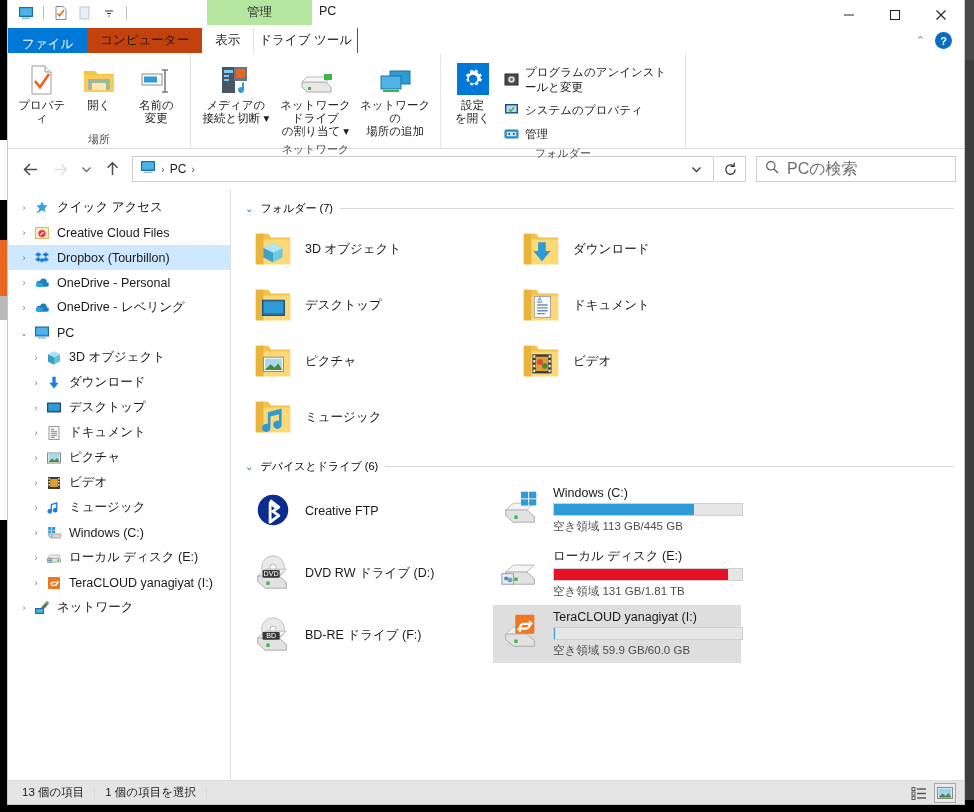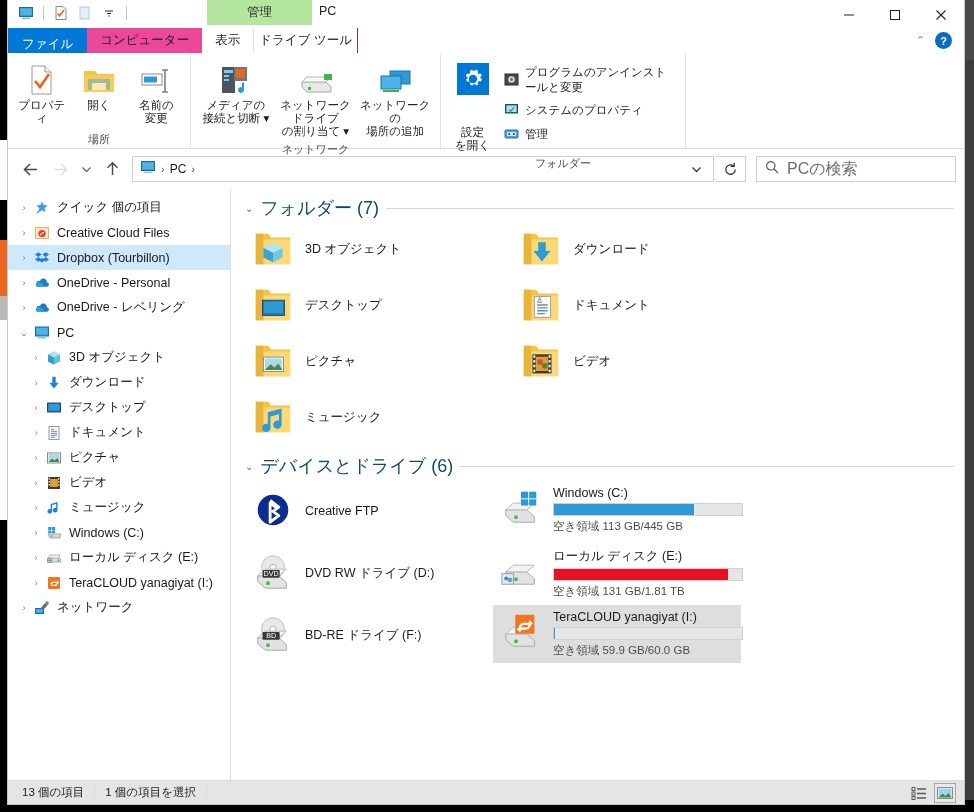--- a/index.html
+++ b/index.html
@@ -45,21 +45,21 @@
   .caption-btns { position:absolute; right:0; top:0; display:flex; }
   .cap-btn { width:46px; height:29px; display:flex; align-items:center; justify-content:center; cursor:pointer; }
 
   
   .tabstrip { height:25px; background:#fff; display:flex; align-items:stretch; position:relative; flex:0 0 auto; }
   .tab {
     font-size:12.5px; color:#1a1a1a; padding:0 13px;
     display:flex; align-items:center; cursor:pointer; position:relative;
   }
   .tab.file { background:#0078d7; color:#fff; font-size:12.5px; padding:16px 14px; }
-  .tab.active { background:#ec4899; }
+  .tab.active { background:#c2410c; }
   .tab.ctx { width:105px; padding:0; justify-content:center; border-left:1px solid #e3e3e3; border-right:1px solid #6d28d9;}
   .tabstrip-right { position:absolute; right:0; top:0; height:25px; display:flex; align-items:center; gap:10px; padding-right:12px;}
   .chev-up { font-size:11px; color:#8a8a8a; cursor:pointer; }
   .help-btn {
     width:17px;height:17px;border-radius:50%;background:#0a6cc1;color:#fff;
     font-size:11px;font-weight:bold;display:flex;align-items:center;justify-content:center;cursor:pointer;
   }
 
   
   .ribbon {
@@ -70,21 +70,21 @@
   .rgroup + .rgroup { border-left:1px solid #e4e4e4; }
   .rgroup-body { flex:1; display:flex; align-items:flex-start; padding-top:6px; gap:2px; }
   .rgroup-label { height:17px; font-size:11px; color:#4a4a4a; text-align:center; line-height:17px; }
   .rbig {
     width:60px; display:flex; flex-direction:column; align-items:center; cursor:pointer;
     padding:3px 2px; border-radius:2px;
   }
   .rbig .ico { height:34px; display:flex; align-items:flex-end; justify-content:center;}
   .rbig .lbl { font-size:11.5px; color:#1a1a1a; text-align:center; line-height:13px; margin-top:3px; }
   .rbig.w80 { width:82px; }
-  .rbig.w64 { width:64px;gap:27px; }
+  .rbig.w64 { width:64px; }
   .rsmall-col { display:flex; flex-direction:column; justify-content:flex-start; padding-top:4px; gap:3px; }
   .rsmall { display:flex; align-items:center; gap:6px; font-size:11.5px; color:#1a1a1a; cursor:pointer; padding:2px 4px; border-radius:2px;}
 
   
   .navrow { height:40px; background:#fff; display:flex; align-items:center; padding:0 8px; gap:2px; flex:0 0 auto;}
   .navbtn { width:28px;height:26px;display:flex;align-items:center;justify-content:center;cursor:pointer;border-radius:2px;}
   .navbtn.disabled { opacity:.32; cursor:default; }
   .navbtn.small { width:20px; }
   .addressbar {
     flex:1; height:26px; border:1px solid #cfcfcf; background:#fff;
@@ -111,21 +111,21 @@
   .tnode .tico { width:20px;height:18px;display:flex;align-items:center;justify-content:center;flex:0 0 auto;margin-right:5px;}
   .tnode .tlbl { white-space:nowrap; overflow:hidden; text-overflow:ellipsis; }
   .tnode.lvl0 { padding-left:8px; }
   .tnode.lvl1 { padding-left:20px; }
   .splitter { width:1px; background:#e0e0e0; flex:0 0 auto;}
 
   
   .content { flex:1; overflow:hidden; position:relative; padding:6px 10px 0 14px; }
   .grouphdr { display:flex; align-items:center; gap:7px; height:22px; margin:2px 0 4px 0; cursor:pointer; }
   .grouphdr .gchev { font-size:10px; color:#3c6fa5; }
-  .grouphdr .gtitle { font-size:18px; color:#0c4a6e; white-space:nowrap; }
+  .grouphdr .gtitle { font-size:11px; color:#000000; white-space:nowrap; }
   .grouphdr .gline { flex:1; height:1px; background:#d8d8d8; }
   .tiles { display:flex; flex-wrap:wrap; }
   .tile {
     width:268px; height:52px; display:flex; align-items:center; gap:10px;
     padding:3px 6px; cursor:pointer; margin-bottom:4px;
   }
   .tile.sel { background:#dedede; }
   .tile .tlico { width:44px; height:44px; flex:0 0 auto; display:flex; align-items:center; justify-content:center;}
   .tile .tlname { font-size:12.5px; color:#1a1a1a; }
   .tile-drive { width:248px; height:58px; align-items:flex-start; padding-top:3px;}
@@ -439,21 +439,21 @@
 
       <div class="navpane" id="navpane">
           <div class="tnode lvl0">
             <span class="exp">›</span>
             <span class="tico">
               <svg width="16" height="16" viewBox="0 0 16 16">
                 <path d="M8 1.5l1.7 3.6 3.9.5-2.9 2.7.8 3.9L8 10.3 4.5 12.2l.8-3.9L2.4 5.6l3.9-.5z" fill="#3aa0dd"></path>
                 <path d="M3 12.8l4-3" stroke="#3aa0dd" stroke-width="1.4"></path>
               </svg>
             </span>
-            <span class="tlbl">クイック 個の項目</span>
+            <span class="tlbl">クイック アクセス</span>
           </div>
           <div class="tnode lvl0">
             <span class="exp">›</span>
             <span class="tico">
               <svg width="16" height="16" viewBox="0 0 16 16">
                 <rect x="1.5" y="2.5" width="13" height="11" fill="#fce8b8" stroke="#d9b96a"></rect>
                 <circle cx="8" cy="8.5" r="3.6" fill="#e8344a"></circle>
                 <path d="M6.3 10.3c1.8-3 3.6-2.6 3.6-2.6" stroke="#fff" stroke-width="1.2" fill="none"></path>
               </svg>
             </span>

